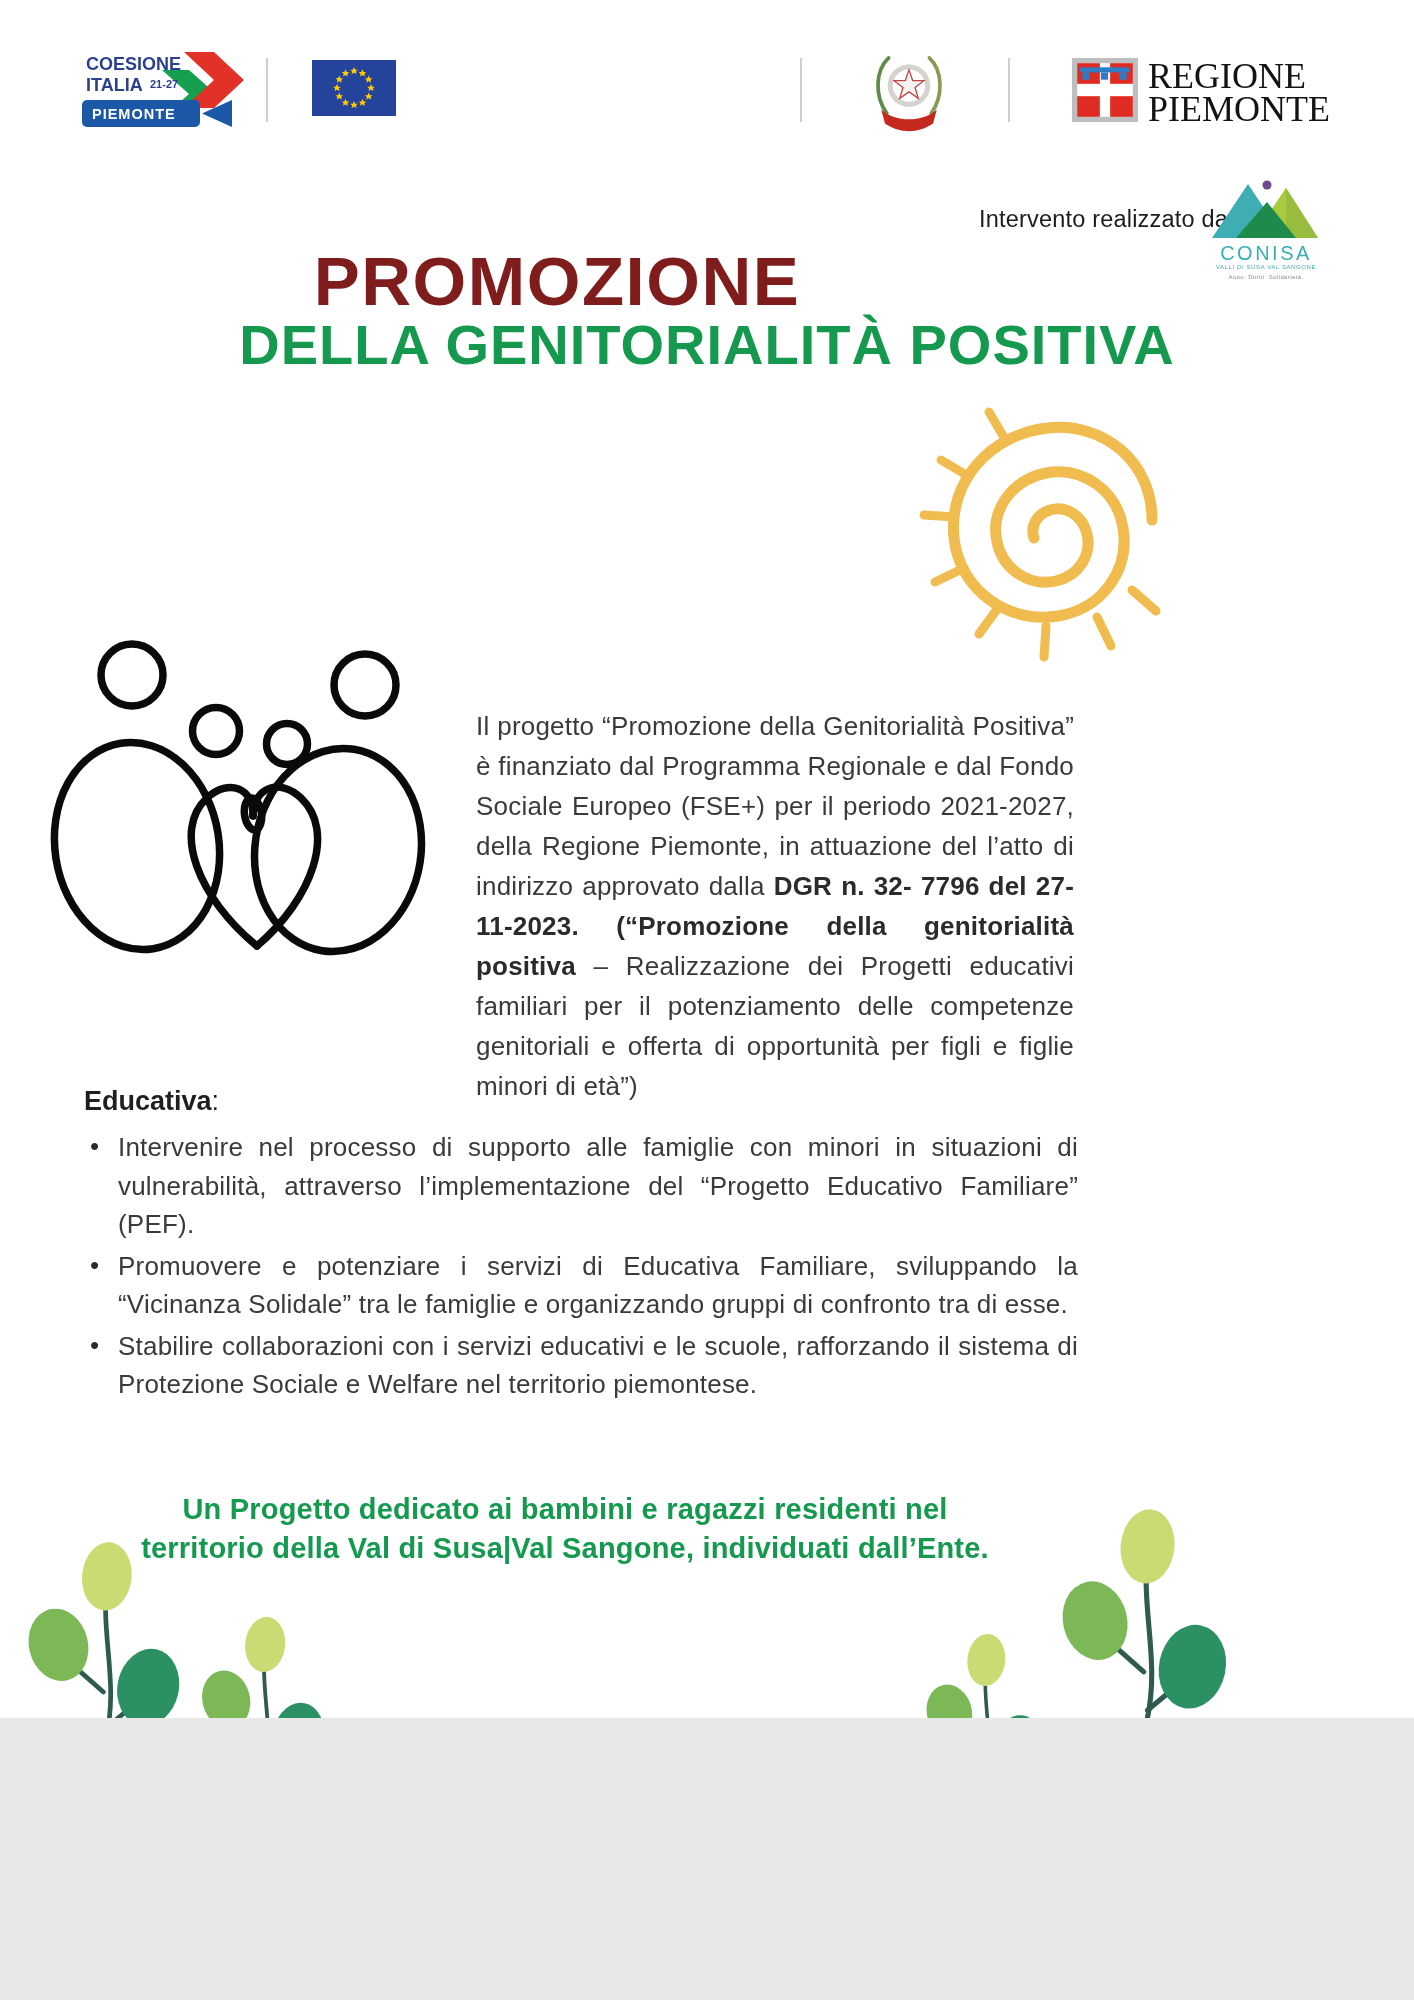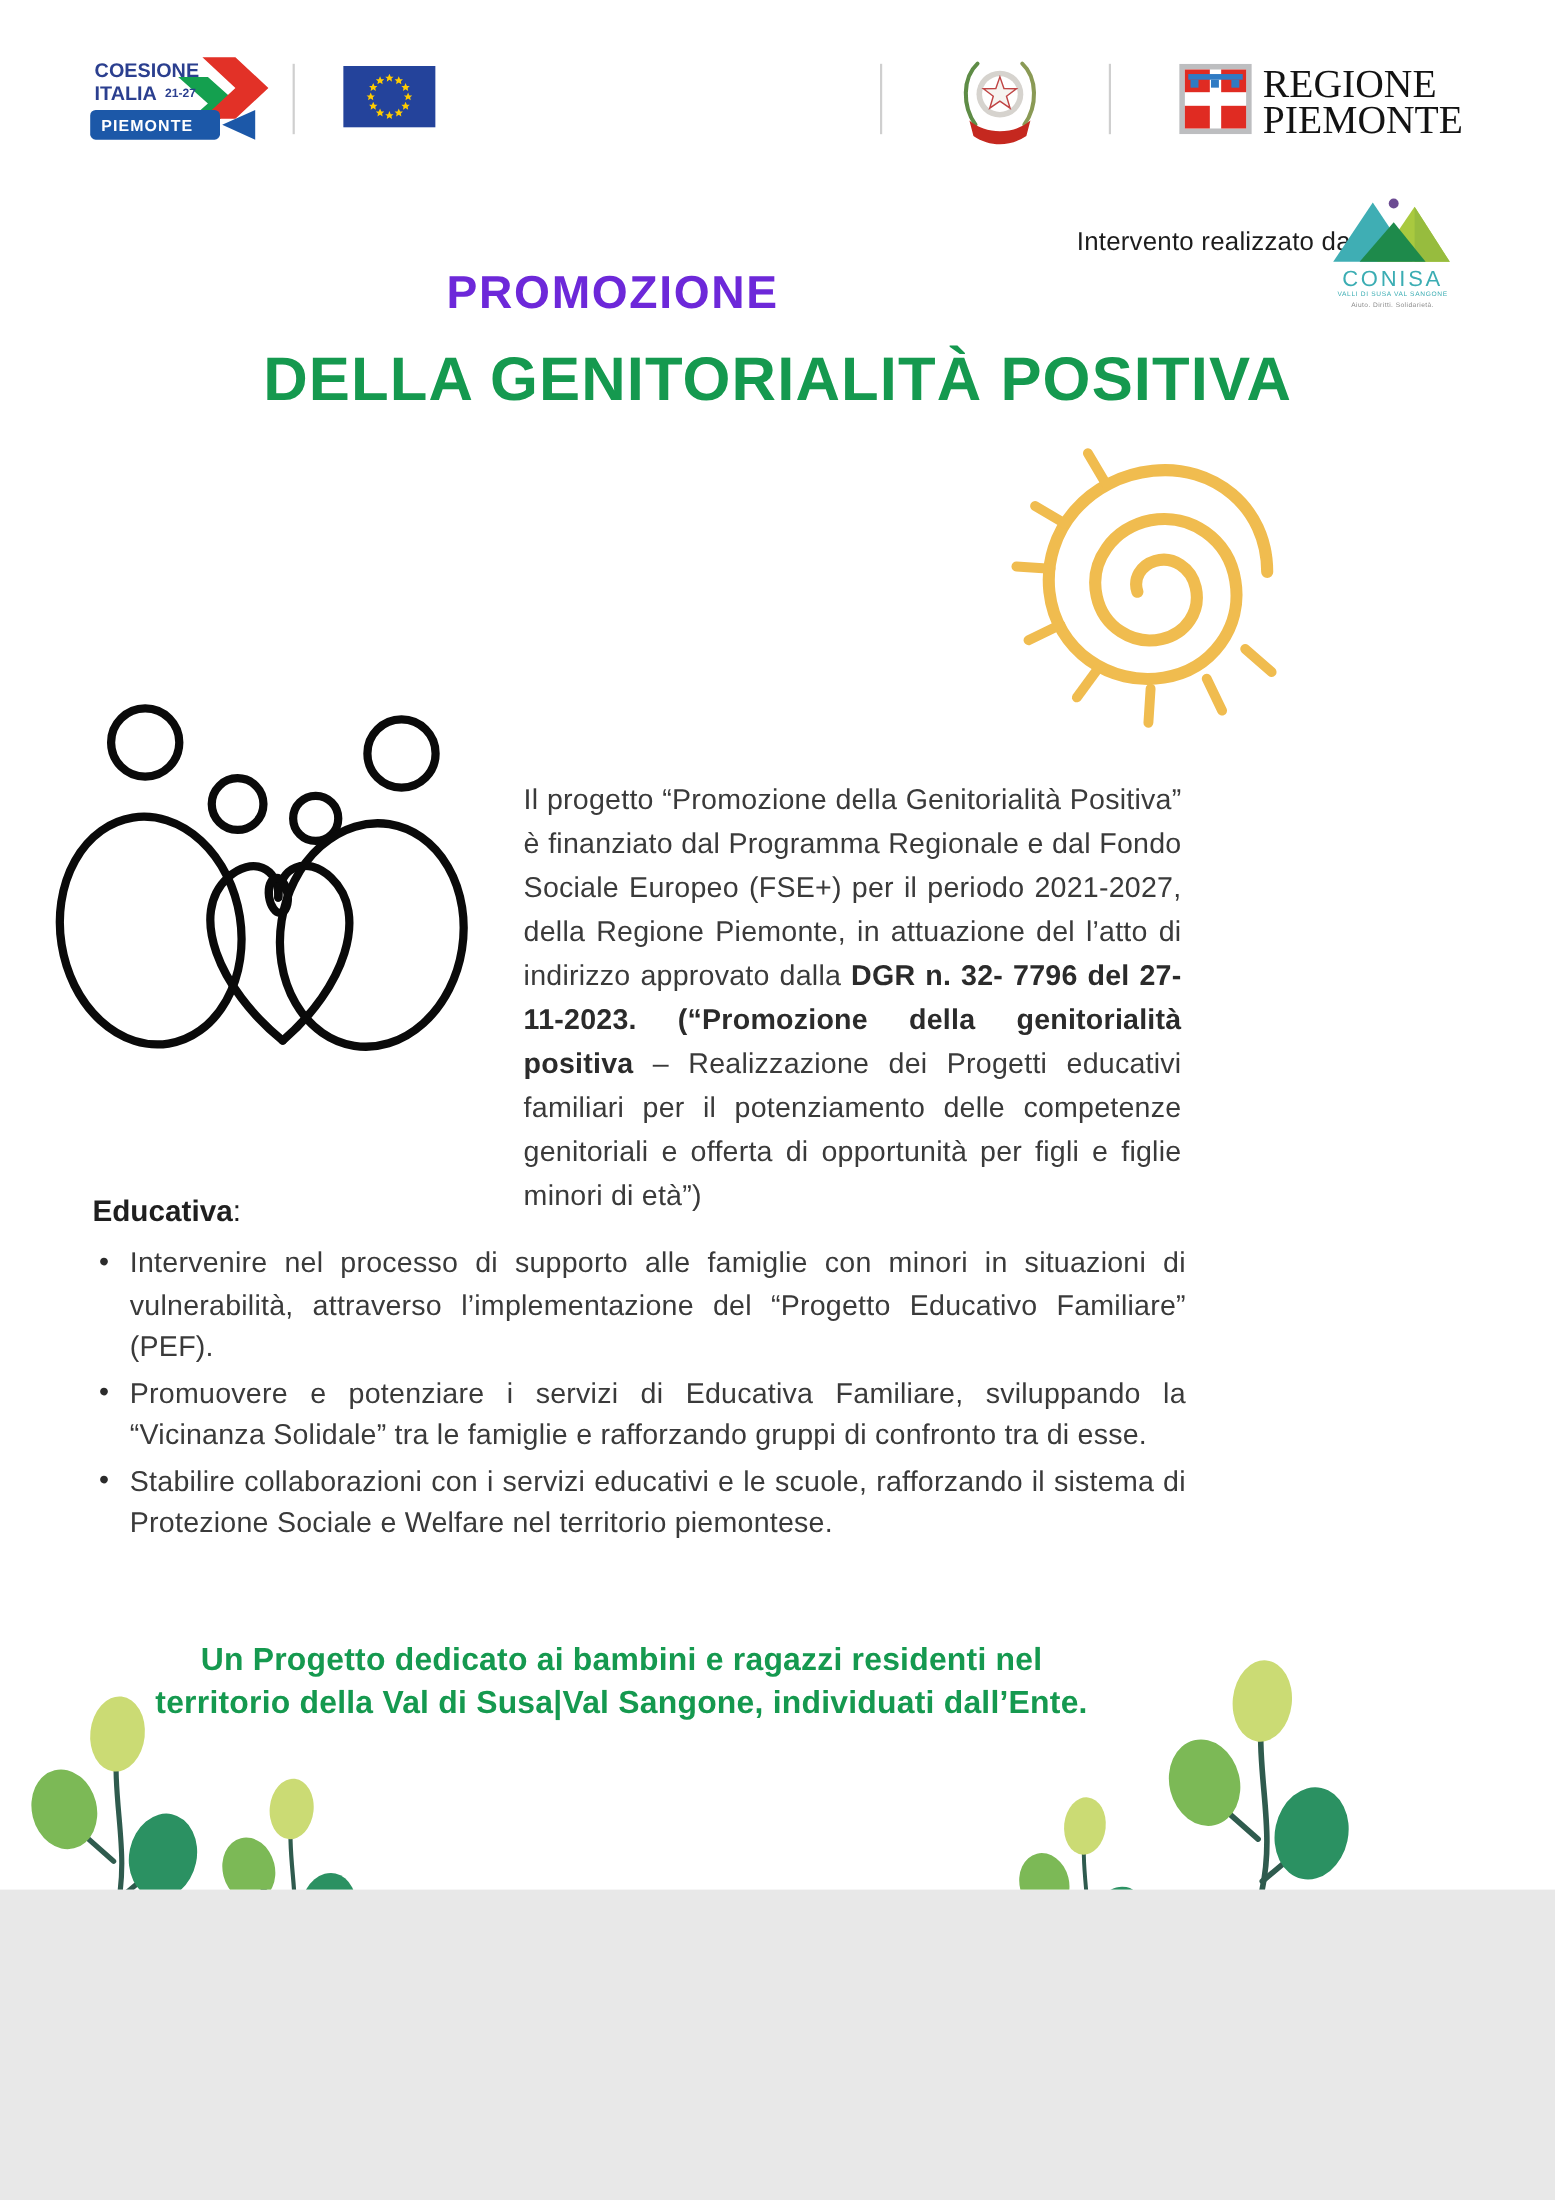--- a/index.html
+++ b/index.html
@@ -16,21 +16,21 @@
   .regione-text{
     position:absolute;left:1148px;top:60px;
     font-family:"Liberation Serif", serif;font-size:36px;line-height:33px;color:#131313;
   }
   .intervento{
     position:absolute;left:896px;top:206px;width:332px;text-align:right;
     font-size:23.5px;color:#1c1c1c;letter-spacing:.2px;
   }
   .title-l1{
     position:absolute;left:0;top:242px;width:1114px;text-align:center;
-    font-size:42px;font-weight:800;letter-spacing:1.5px;color:#6d28d9;
+    font-size:69px;font-weight:800;letter-spacing:1.5px;color:#7f1d1d;
   }
   .title-l2{
     position:absolute;left:0;top:312px;width:1414px;text-align:center;
     font-size:56px;font-weight:800;letter-spacing:1px;color:#15994f;
   }
   .intro{
     position:absolute;left:476px;top:680px;width:598px;
     font-size:26px;line-height:40px;text-align:justify;letter-spacing:.2px;
   }
   .intro b{color:#2b2b2b;}
@@ -178,21 +178,21 @@
       <ellipse cx="213" cy="186" rx="8.5" ry="16" transform="rotate(-8 213 186)"></ellipse>
     </g>
   </svg>
 
   <p class="intro"><span>Il progetto “Promozione della Genitorialità Positiva” è finanziato dal Programma Regionale e dal Fondo Sociale Europeo (FSE+) per il periodo 2021-2027, della Regione Piemonte, in attuazione del l’atto di indirizzo approvato dalla </span><b>DGR n. 32- 7796 del 27-11-2023. (“Promozione della genitorialità positiva</b><span> – Realizzazione dei Progetti educativi familiari per il potenziamento delle competenze genitoriali e offerta di opportunità per figli e figlie minori di età”)</span></p>
 
   <div class="obj-head"><b>Educativa</b><span>:</span></div>
 
   <ul class="objectives">
     <li>Intervenire nel processo di supporto alle famiglie con minori in situazioni di vulnerabilità, attraverso l’implementazione del “Progetto Educativo Familiare” (PEF).</li>
-    <li>Promuovere e potenziare i servizi di Educativa Familiare, sviluppando la “Vicinanza Solidale” tra le famiglie e rafforzando gruppi di confronto tra di esse.</li>
+    <li>Promuovere e potenziare i servizi di Educativa Familiare, sviluppando la “Vicinanza Solidale” tra le famiglie e organizzando gruppi di confronto tra di esse.</li>
     <li>Stabilire collaborazioni con i servizi educativi e le scuole, rafforzando il sistema di Protezione Sociale e Welfare nel territorio piemontese.</li>
   </ul>
 
   <div class="cta">
     <div>Un Progetto dedicato ai bambini e ragazzi residenti nel</div>
     <div>territorio della Val di Susa|Val Sangone, individuati dall’Ente.</div>
   </div>
 
   <svg class="plants-svg" width="1414" height="500" viewBox="0 0 1414 500">
     <defs>

